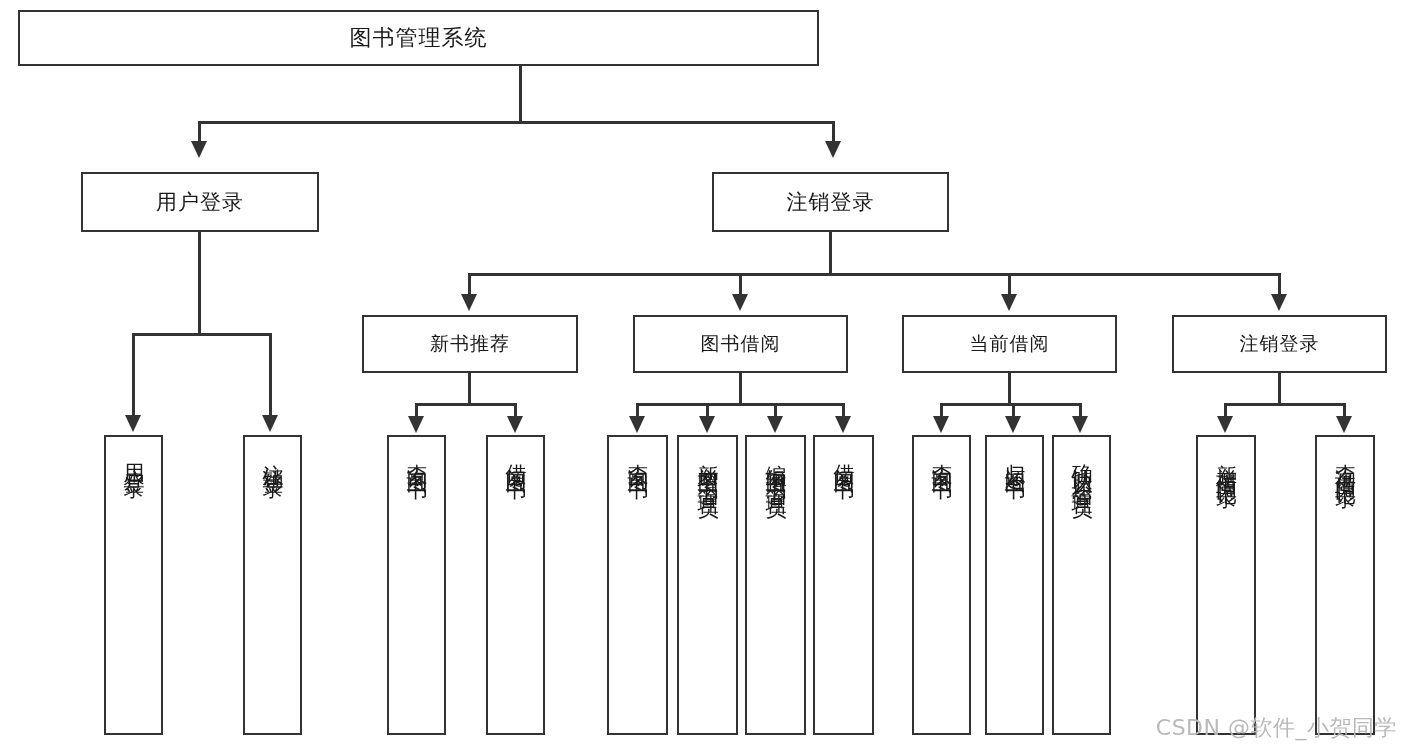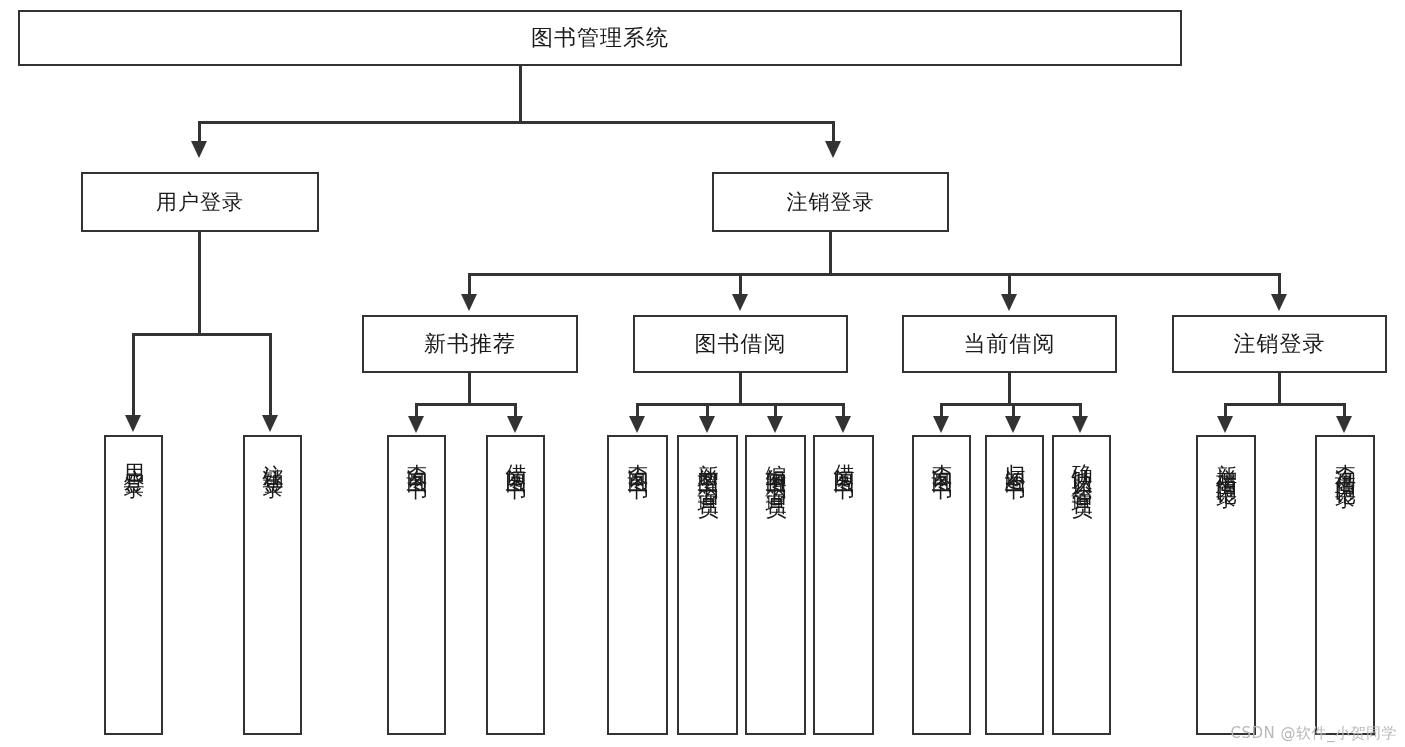--- a/index.html
+++ b/index.html
@@ -44,53 +44,53 @@
   .node.vertical .label {
     writing-mode: vertical-rl;
     text-orientation: upright;
     font-size: 21px;
     letter-spacing: 5px;
     line-height: 1;
     white-space: nowrap;
   }
   .node.root .label { font-size: 22px; }
   .node.lvl1 .label { font-size: 21px; }
-  .node.lvl2 .label { font-size: 22px; }
+  .node.lvl2 .label { font-size: 19px; }
 
   .vline, .hline {
     position: absolute;
     background: #333333;
   }
   .vline { width: 2.5px; }
   .hline { height: 2.5px; }
 
   .arrow {
     position: absolute;
     width: 0;
     height: 0;
     border-left: 8px solid transparent;
     border-right: 8px solid transparent;
     border-top: 17px solid #333333;
   }
   .watermark {
     position: absolute;
     right: 8px;
     bottom: 4px;
-    font-size: 15px;
+    font-size: 22px;
     color: #b9b9b9;
     white-space: nowrap;
     letter-spacing: 0.5px;
   }
 </style>
 </head>
 <body>
 
 <div id="canvas">
 
-  <div class="node root" style="left:18px; top:10px; width:1164px; height:56px;">
+  <div class="node root" style="left:18px; top:10px; width:801px; height:56px;">
     <span class="label">图书管理系统</span>
   </div>
 
   <div class="vline" style="left:519px; top:66px; width:2.5px; height:56px;"></div>
   <div class="hline" style="left:198px; top:121px; width:637px; height:2.5px;"></div>
   <div class="vline" style="left:198px; top:121px; width:2.5px; height:23px;"></div>
   <div class="vline" style="left:832px; top:121px; width:2.5px; height:23px;"></div>
   <div class="arrow" style="left:191px; top:141px;"></div>
   <div class="arrow" style="left:825px; top:141px;"></div>
 

